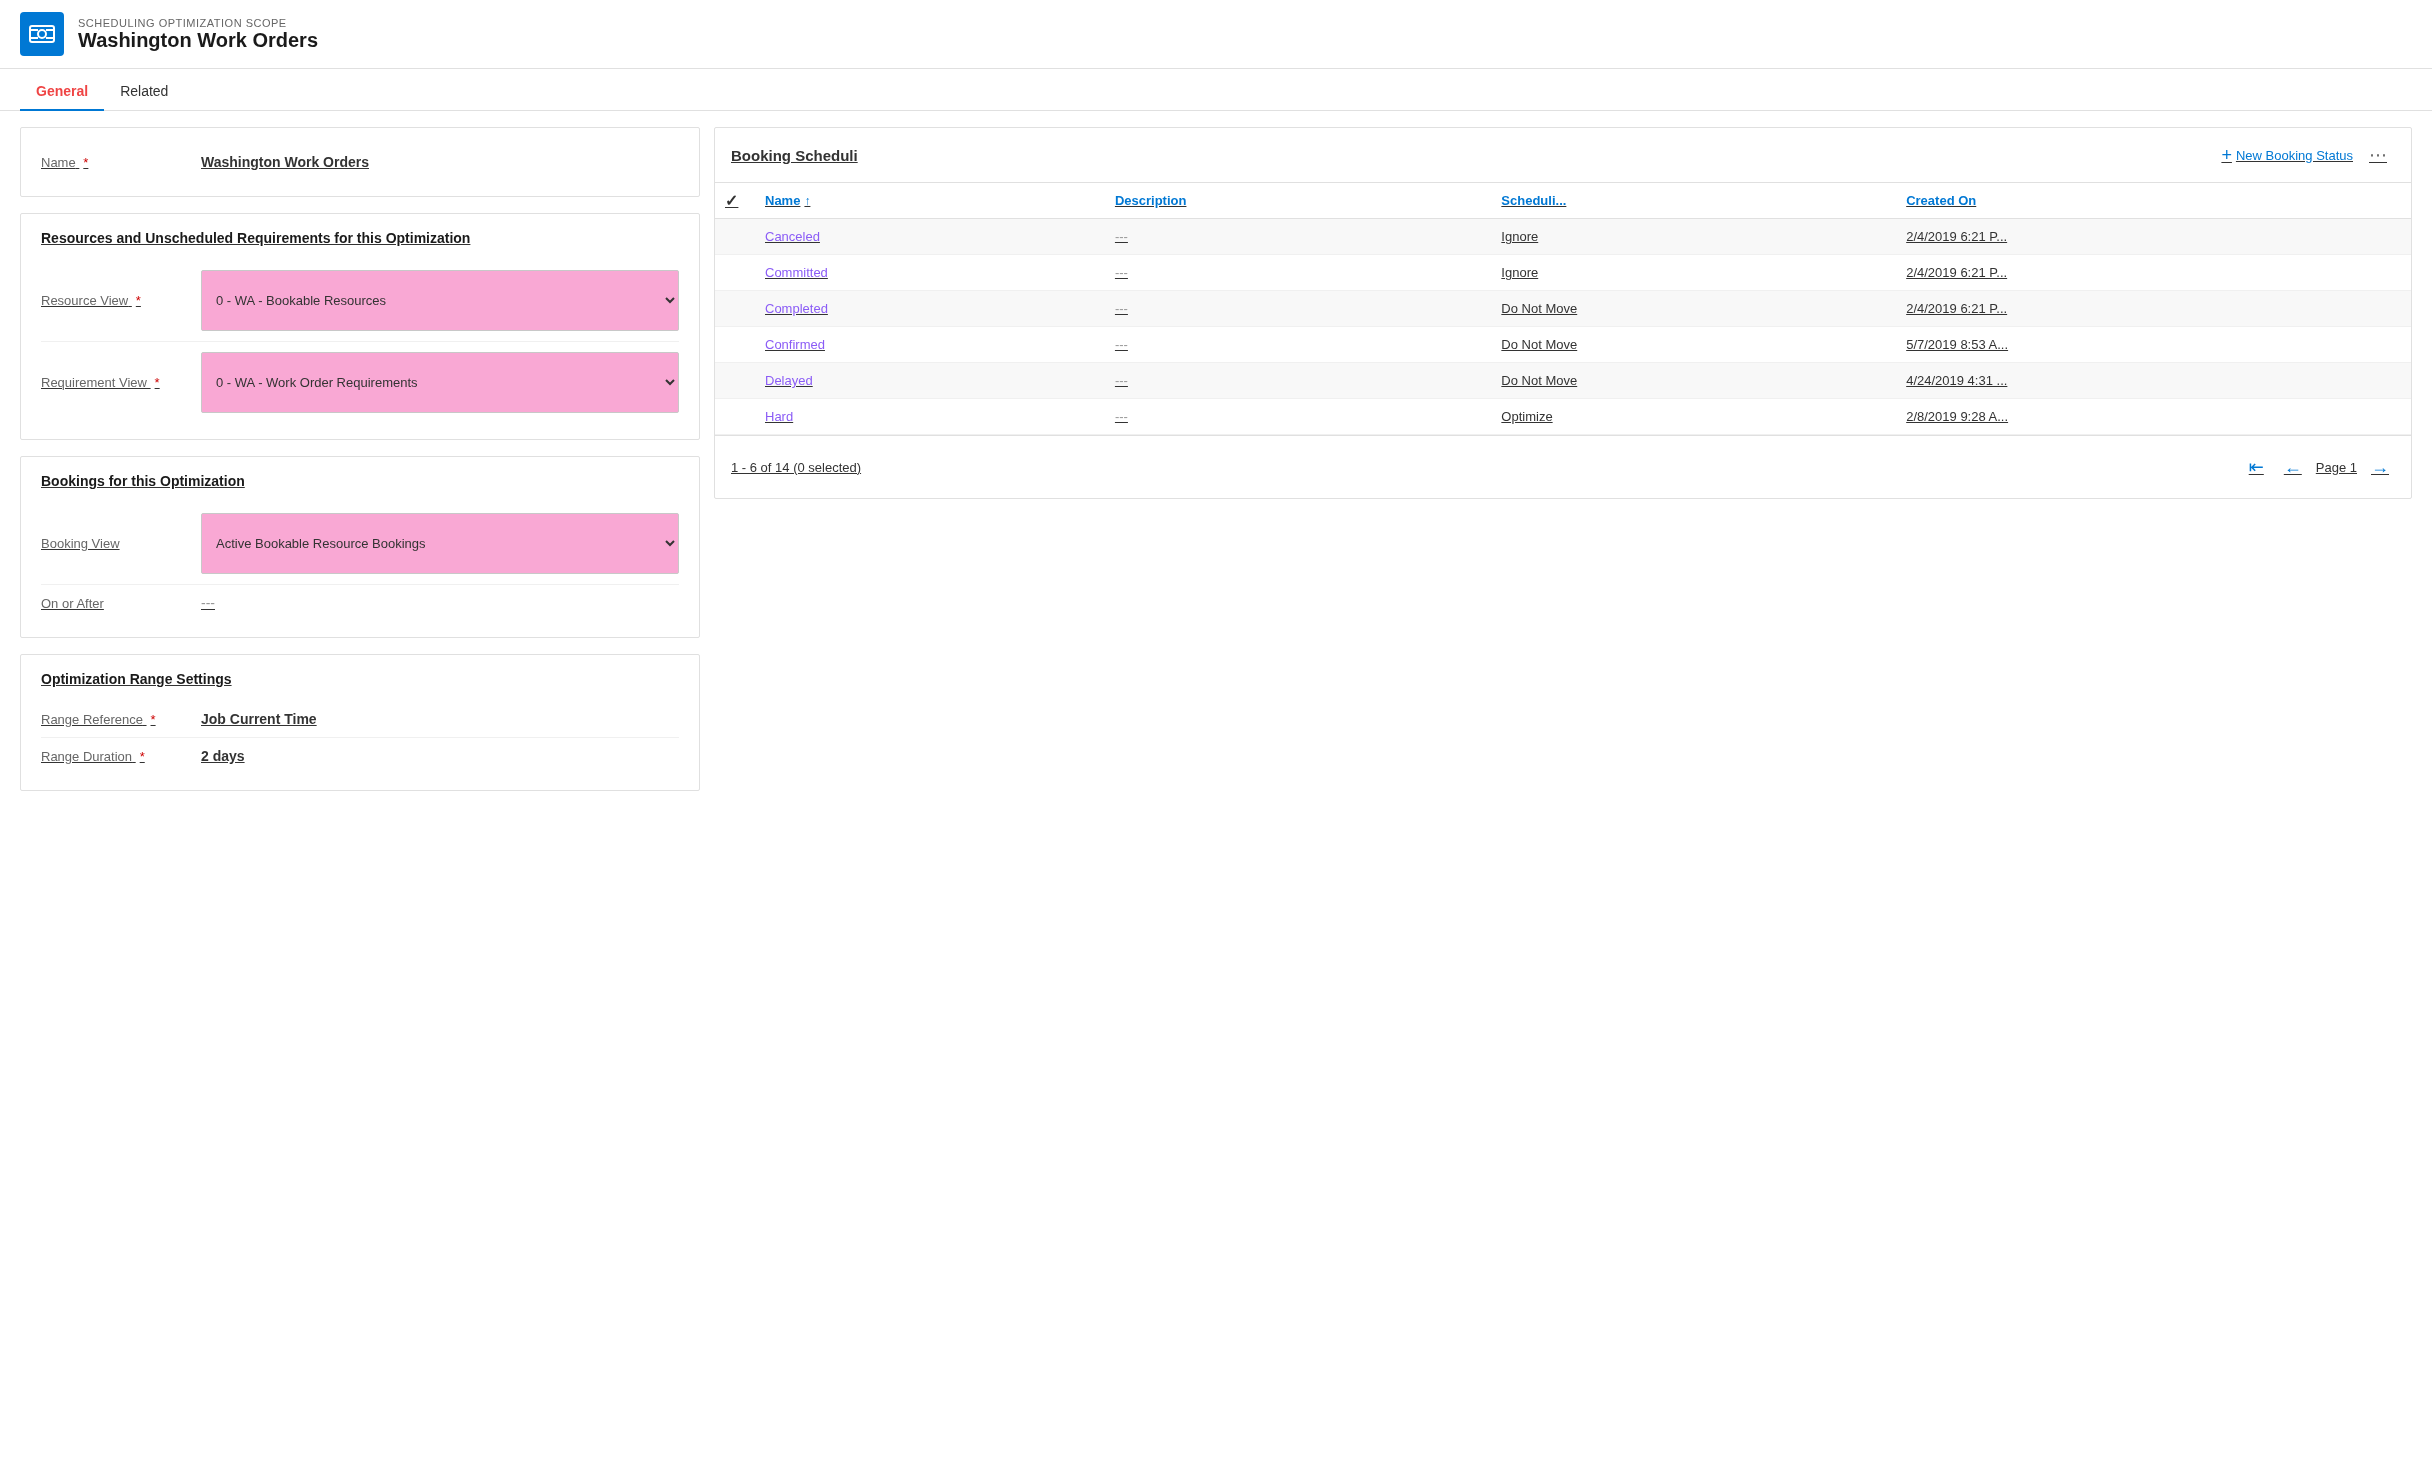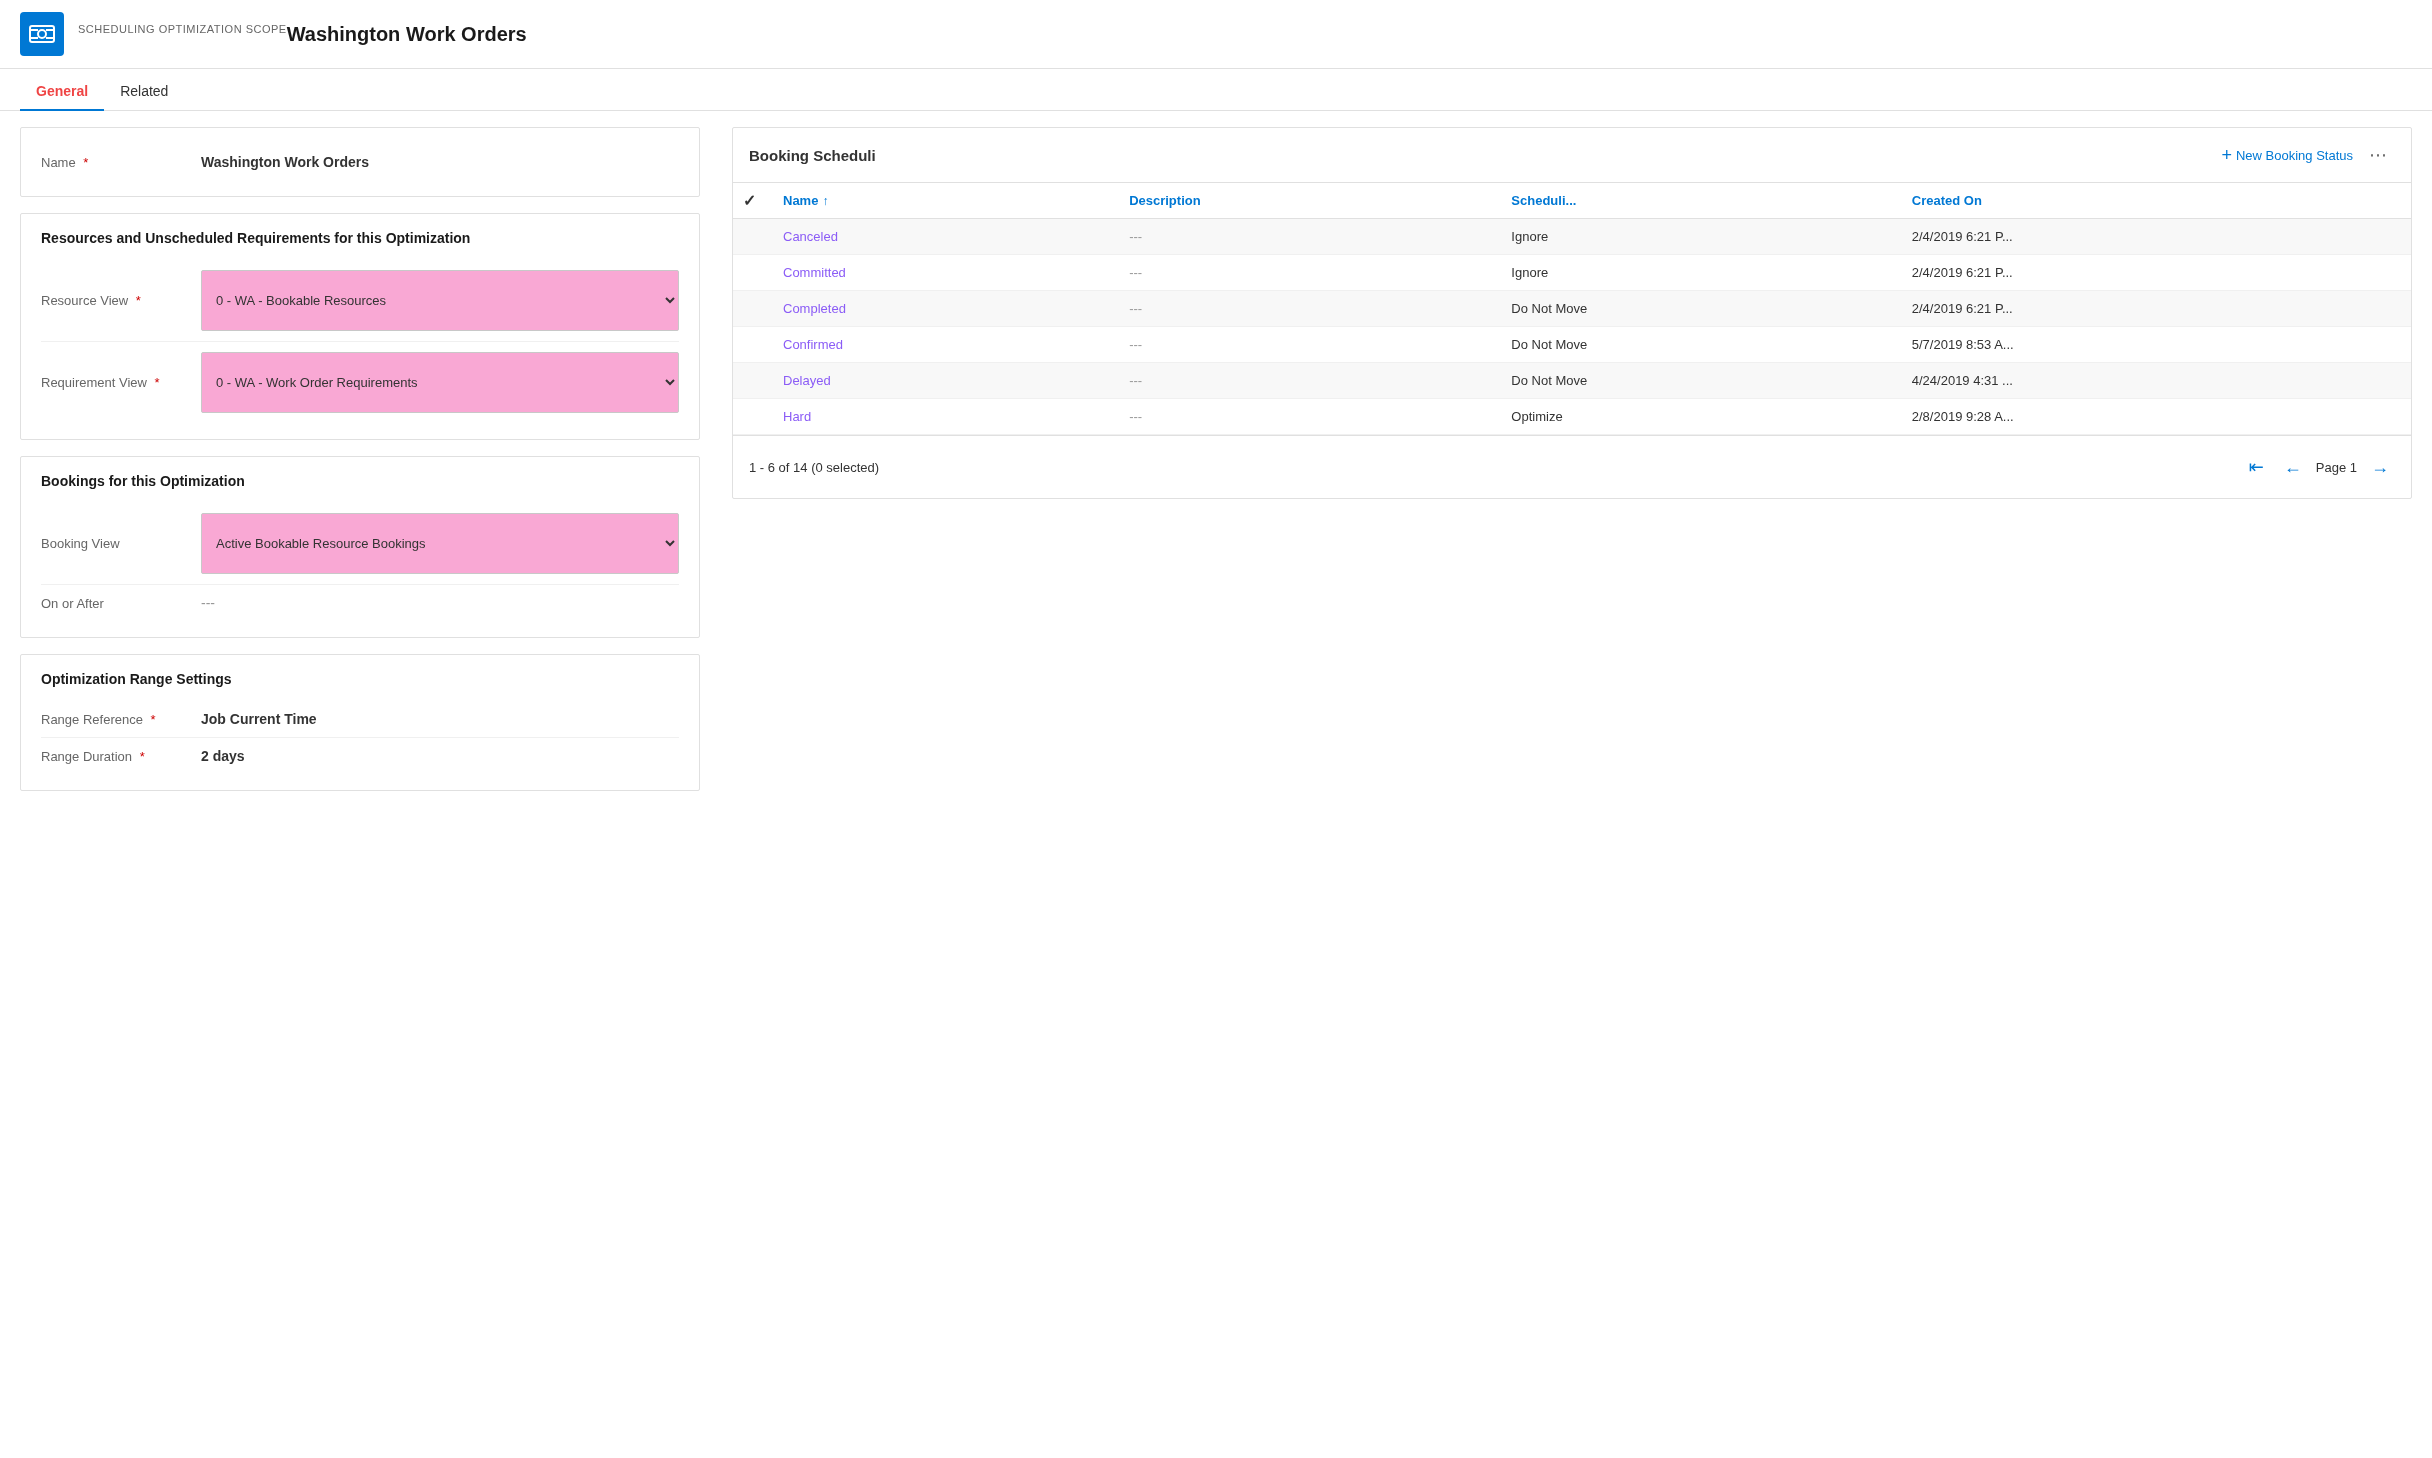--- a/index.html
+++ b/index.html
@@ -1,29 +1,29 @@
 <!DOCTYPE html>
 <html><head>
   <meta charset="utf-8">
   <style>
     * { box-sizing: border-box; margin: 0; padding: 0; }
     body { font-family: 'Segoe UI', Arial, sans-serif; font-size: 14px; color: #333; background: #fff; }
 
     .app-header { display: flex; align-items: center; padding: 12px 20px; border-bottom: 1px solid #e0e0e0; }
     .app-icon { width: 44px; height: 44px; margin-right: 14px; background: #0078d4; border-radius: 4px; display: flex; align-items: center; justify-content: center; flex-shrink: 0; }
     .app-icon svg { width: 28px; height: 28px; }
-    .app-title-block { display: flex; flex-direction: row; }
+    .app-title-block { display: flex; flex-direction: column; }
     .app-subtitle { font-size: 11px; color: #666; text-transform: uppercase; letter-spacing: 0.5px; }
     .app-title { font-size: 20px; font-weight: 600; color: #1a1a1a; }
 
     .tabs-bar { display: flex; border-bottom: 1px solid #e0e0e0; padding: 0 20px; margin-top: 4px; }
     .tab { padding: 10px 16px; cursor: pointer; font-size: 14px; color: #333; border-bottom: 2px solid transparent; margin-bottom: -1px; }
     .tab.active { color: #ef4444; border-bottom: 2px solid #0078d4; font-weight: 600; }
 
-    .main-content { display: flex; gap: 32px; padding: 16px 20px; }
+    .main-content { display: flex; gap: 14px; padding: 16px 20px; text-decoration: underline; }
 
     .left-panel { flex: 0 0 680px; display: flex; flex-direction: column; gap: 16px; }
     .right-panel { flex: 1; }
 
     .section-card { border: 1px solid #e0e0e0; border-radius: 2px; padding: 16px 20px; background: #fff; }
 
     .field-row { display: flex; align-items: center; padding: 10px 0; border-bottom: 1px solid #f0f0f0; }
     .field-row:last-child { border-bottom: none; }
     .field-label { flex: 0 0 160px; color: #666; font-size: 13px; }
     .field-required { color: #c00; margin-left: 4px; }

